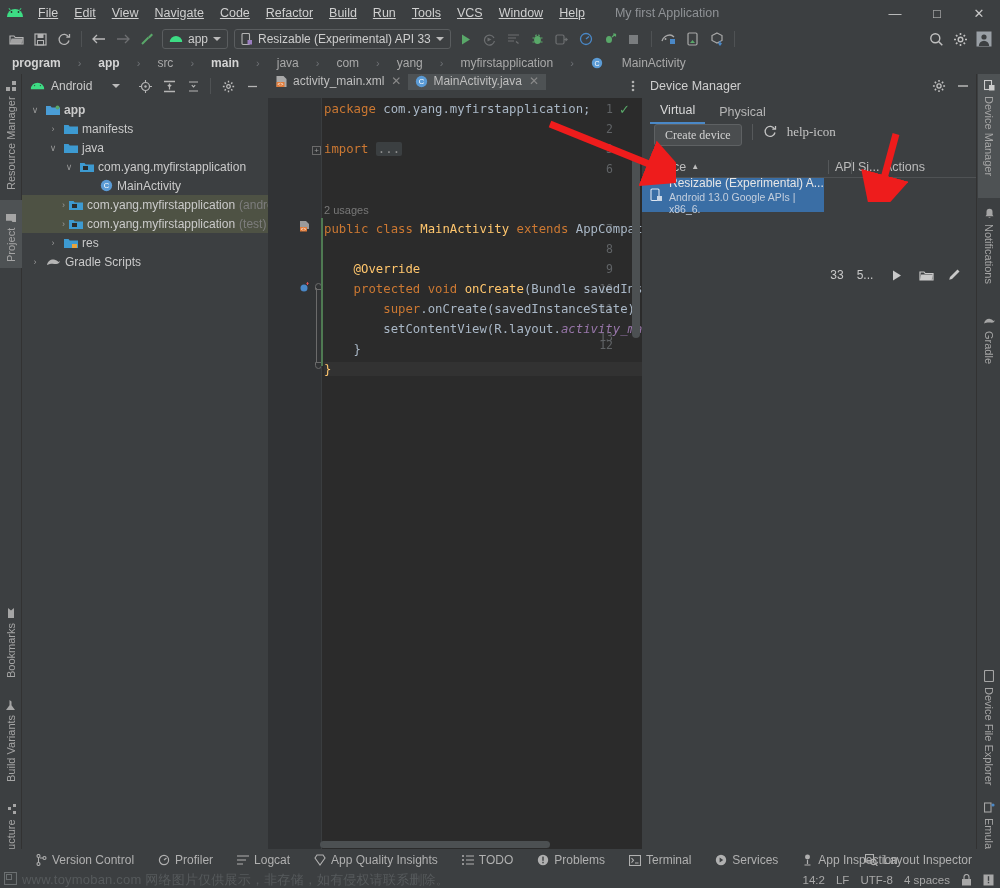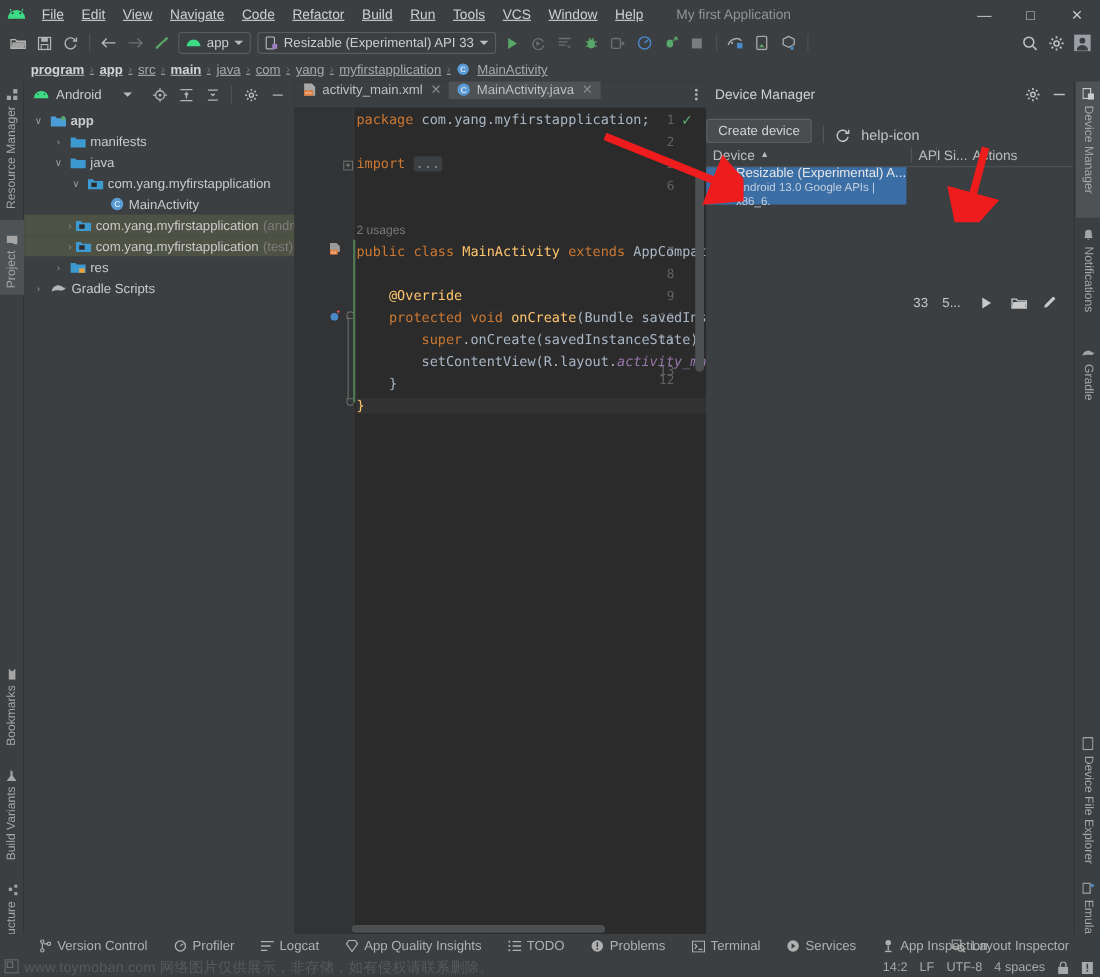--- a/index.html
+++ b/index.html
@@ -43,22 +43,22 @@
     height: 20px; border: 1px solid #5a5d5f; border-radius: 3px;
     display: flex; align-items: center; padding: 0 6px; gap: 5px;
     color: #cdcdcd; font-size: 12px; background: #3c3f41; margin: 0 3px;
   }
   .caret { width: 0; height: 0; border-left: 4px solid transparent; border-right: 4px solid transparent; border-top: 4px solid #bbb; }
   .tb-right { position: absolute; right: 2px; top: 0; height: 26px; display: flex; align-items: center; }
 
   
   .breadcrumb {
     position: absolute; left: 0; top: 52px; width: 1000px; height: 22px;
-    background: #3c3f41; display: flex; align-items: center; padding-left: 24px;
-    font-size: 12px; color: #a9a9a9; gap: 0px; text-decoration: underline;
+    background: #3c3f41; display: flex; align-items: center; padding-left: 8px;
+    font-size: 12px; color: #a9a9a9; gap: 12px;
   }
   .crumb { padding: 0 4px; }
   .crumb.bold { font-weight: bold; color: #d4d4d4; }
   .crumb-sep { color: #6f7276; padding: 0 1px; font-size: 11px; }
 
   
   .leftstrip {
     position: absolute; left: 0; top: 74px; width: 22px; height: 775px;
     background: #3c3f41; border-right: 1px solid #323232;
   }
@@ -114,21 +114,21 @@
   .editor-vscroll { position:absolute; right:0; top:24px; width:9px; height:230px; background:#4c5052; border-radius:4px; }
   .import-chip { background: #3b3f41; border-radius:2px; padding: 0 2px; color:#8e8e8e; }
 
   
   .devmgr { position: absolute; left: 642px; top: 74px; width: 334px; height: 775px; background: #3c3f41; }
   .dm-header { height: 24px; display:flex; align-items:center; padding-left:8px; font-size:12.5px; color:#cfcfcf; }
   .dm-header-tools { position:absolute; right: 6px; top:0; height:24px; display:flex; align-items:center; gap:10px; }
   .dm-tabs { height: 26px; display: flex; align-items: flex-end; padding-left: 8px; gap: 4px; }
   .dm-tab { padding: 0 10px 5px; font-size: 12.5px; color: #b6b6b6; }
   .dm-tab.active { color: #d8d8d8; border-bottom: 2px solid #4a88c7; }
-  .dm-actions { height: 32px; display: flex; align-items: flex-end; gap: 10px; }
+  .dm-actions { height: 32px; display: flex; align-items: flex-start; padding-left: 12px; gap: 10px; font-family: Liberation Serif, serif; }
   .btn-create { height: 22px; border: 1px solid #5e6163; border-radius: 3px; background: #4a4d4f; padding: 0 10px; display:flex; align-items:center; font-size:12px; color:#d2d2d2; }
   .dm-table-head { height: 22px; display: flex; align-items: center; font-size: 12.5px; color: #bcbcbc; border-bottom: 1px solid #4f5254; }
   .dm-th { padding: 0 6px; }
   .dm-row { height: 34px; display: flex; align-items: center; font-size: 12px; }
   .dm-row.sel { background: #3a6ea5; }
   .dev-name { color: #e6e6e6; font-size: 12px; }
   .dev-sub { color: #c3cedd; font-size: 10.5px; }
 
   
   .toolwin-bar { position: absolute; left: 0; top: 849px; width: 1000px; height: 22px; background: #3c3f41; display: flex; align-items: center; padding-left: 24px; }
@@ -648,20 +648,24 @@
             </svg>
         </span>
         <span class="icon">
           <svg width="14" height="14" viewBox="0 0 14 14">
               <path d="M2 7h10" stroke="#c0c0c0" stroke-width="1.4"></path>
             </svg>
         </span>
       </span>
     </div>
 
+    <div class="dm-tabs">
+      <div class="dm-tab active">Virtual</div>
+      <div class="dm-tab">Physical</div>
+    </div>
 
     <div class="dm-actions">
       <div class="btn-create">Create device</div>
       <div style="width:1px;height:16px;background:#56595b"></div>
       <span class="icon">
         <svg width="14" height="14" viewBox="0 0 14 14">
             <path d="M11.5 5A5 5 0 1 0 12 8.5" fill="none" stroke="#c4c4c4" stroke-width="1.3"></path>
             <path d="M12.5 2v3.2H9.3" fill="none" stroke="#c4c4c4" stroke-width="1.3"></path>
           </svg>
       </span>

